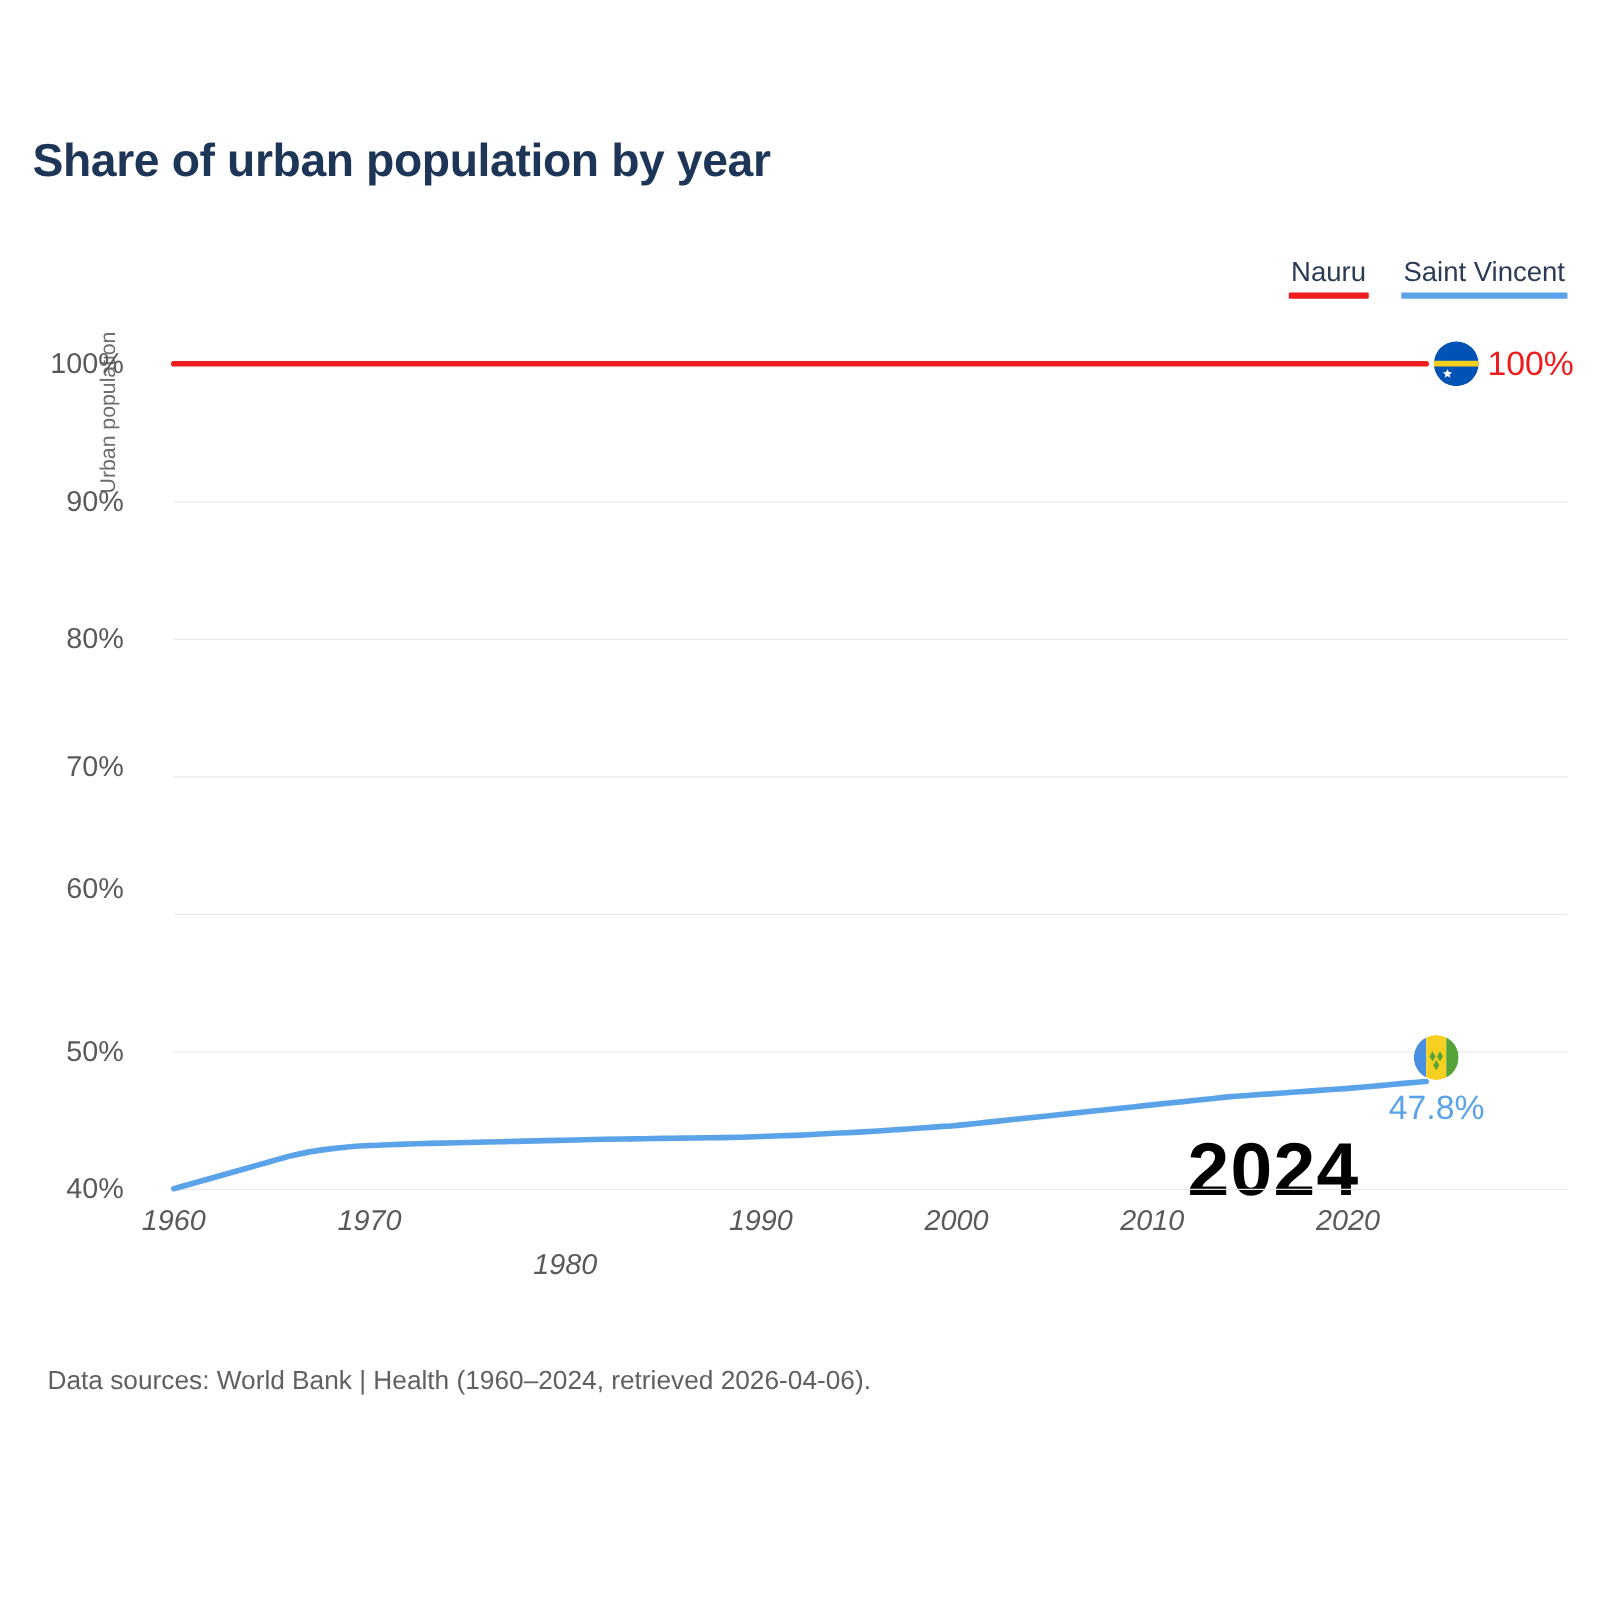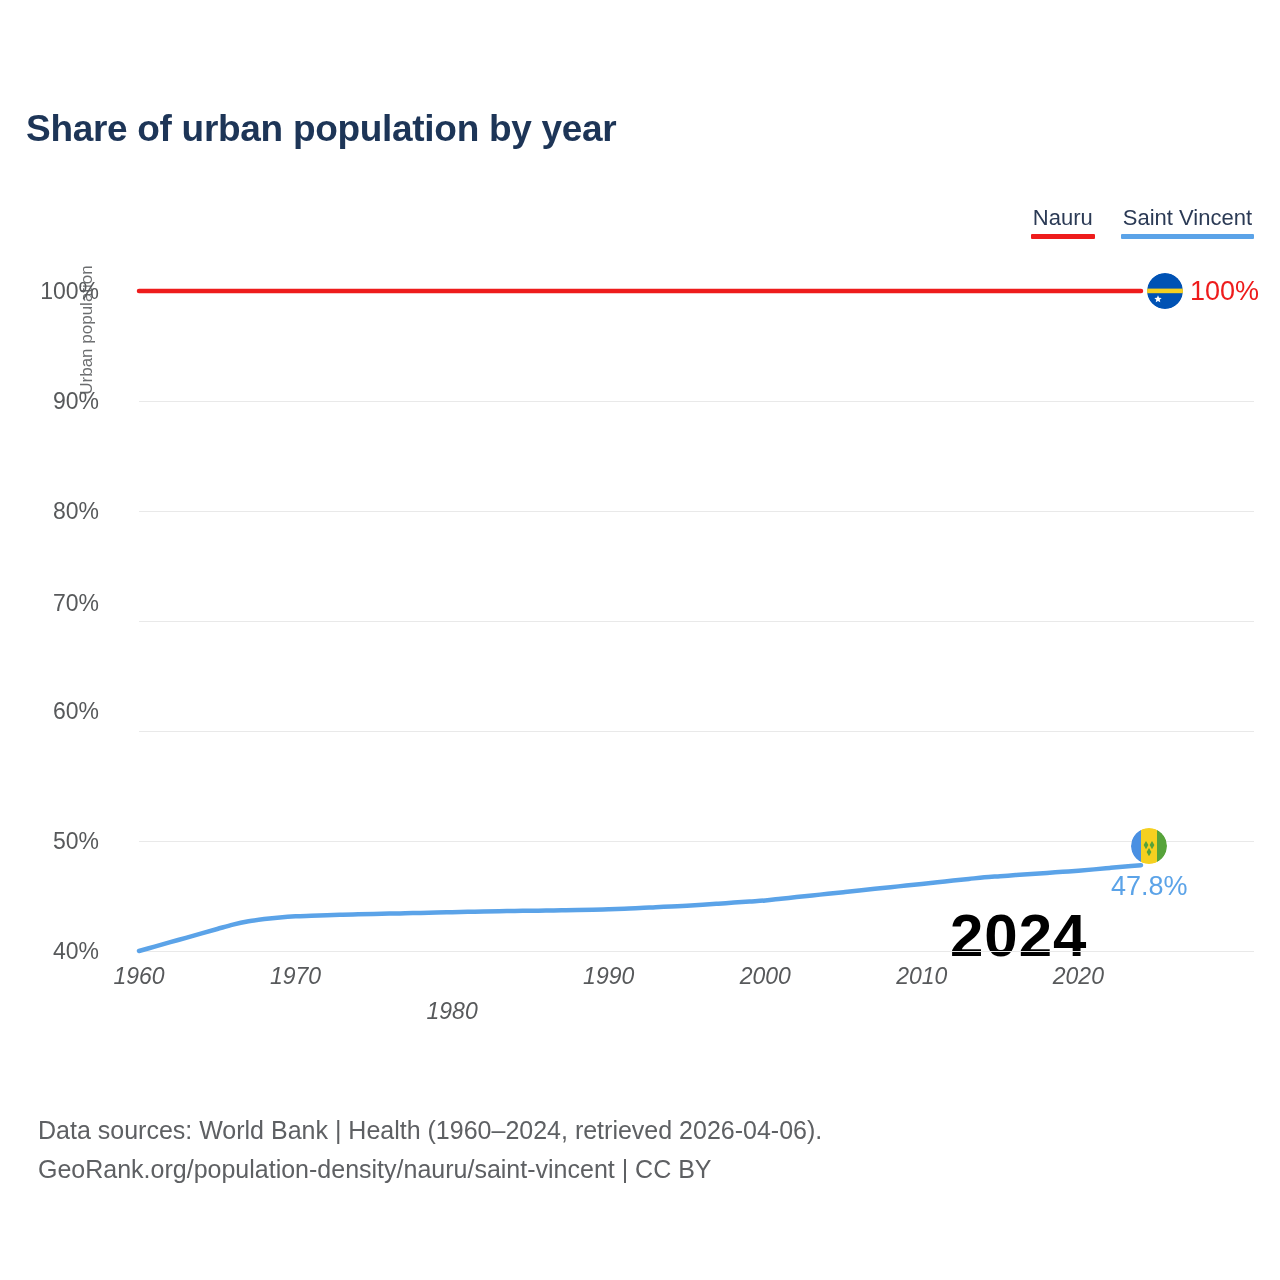--- a/index.html
+++ b/index.html
@@ -150,24 +150,23 @@
   .endpoint-value {
     font-size: 27px;
     white-space: nowrap;
   }
 
   
   .footer {
     position: absolute;
     left: 38px;
     top: 1085px;
-    font-size: 25px;
+    font-size: 21px;
     color: #5e6063;
     line-height: 39px;
-    margin-top: 26px;
   }
   .footer div { white-space: nowrap; }
 </style>
 </head>
 <body>
 
 <div id="chart-root">
 
   <div class="chart-title">Share of urban population by year</div>
 
@@ -195,21 +194,21 @@
         <div class="gridline" style="top: 440px;"></div>
         <div class="gridline" style="top: 330px;"></div>
         <div class="gridline" style="top: 220px;"></div>
         <div class="gridline" style="top: 110px;"></div>
         <div class="gridline" style="top: 0px; background: transparent;"></div>
       </div>
     <div id="yticks">
         <div class="ytick" style="top: 660px;">40%</div>
         <div class="ytick" style="top: 550px;">50%</div>
         <div class="ytick" style="top: 420px;">60%</div>
-        <div class="ytick" style="top: 312px;">70%</div>
+        <div class="ytick" style="top: 322px;">70%</div>
         <div class="ytick" style="top: 220px;">80%</div>
         <div class="ytick" style="top: 110px;">90%</div>
         <div class="ytick" style="top: 0px;">100%</div>
       </div>
     <div id="xticks">
         <div class="xtick" style="left: 0px;">1960</div>
         <div class="xtick" style="left: 156.562px;">1970</div>
         <div class="xtick" style="left: 313.125px; margin-top: 35px;">1980</div>
         <div class="xtick" style="left: 469.688px;">1990</div>
         <div class="xtick" style="left: 626.25px;">2000</div>
@@ -250,16 +249,15 @@
             <path d="M18 20 l2.4 4.1 -2.4 4.1 -2.4-4.1 Z" fill="#56a33a"></path>
           </g>
         </svg>
       </span>
       <span class="endpoint-value" style="color:#5ba3e8">47.8%</span>
     </div>
   </div>
 
   <div class="footer">
     <div>Data sources: World Bank | Health (1960–2024, retrieved 2026-04-06).</div>
-    <div>GeoRank.org/population-density/nauru/saint-vincent | CC BY</div>
   </div>
 
 </div>
 
 </body></html>

